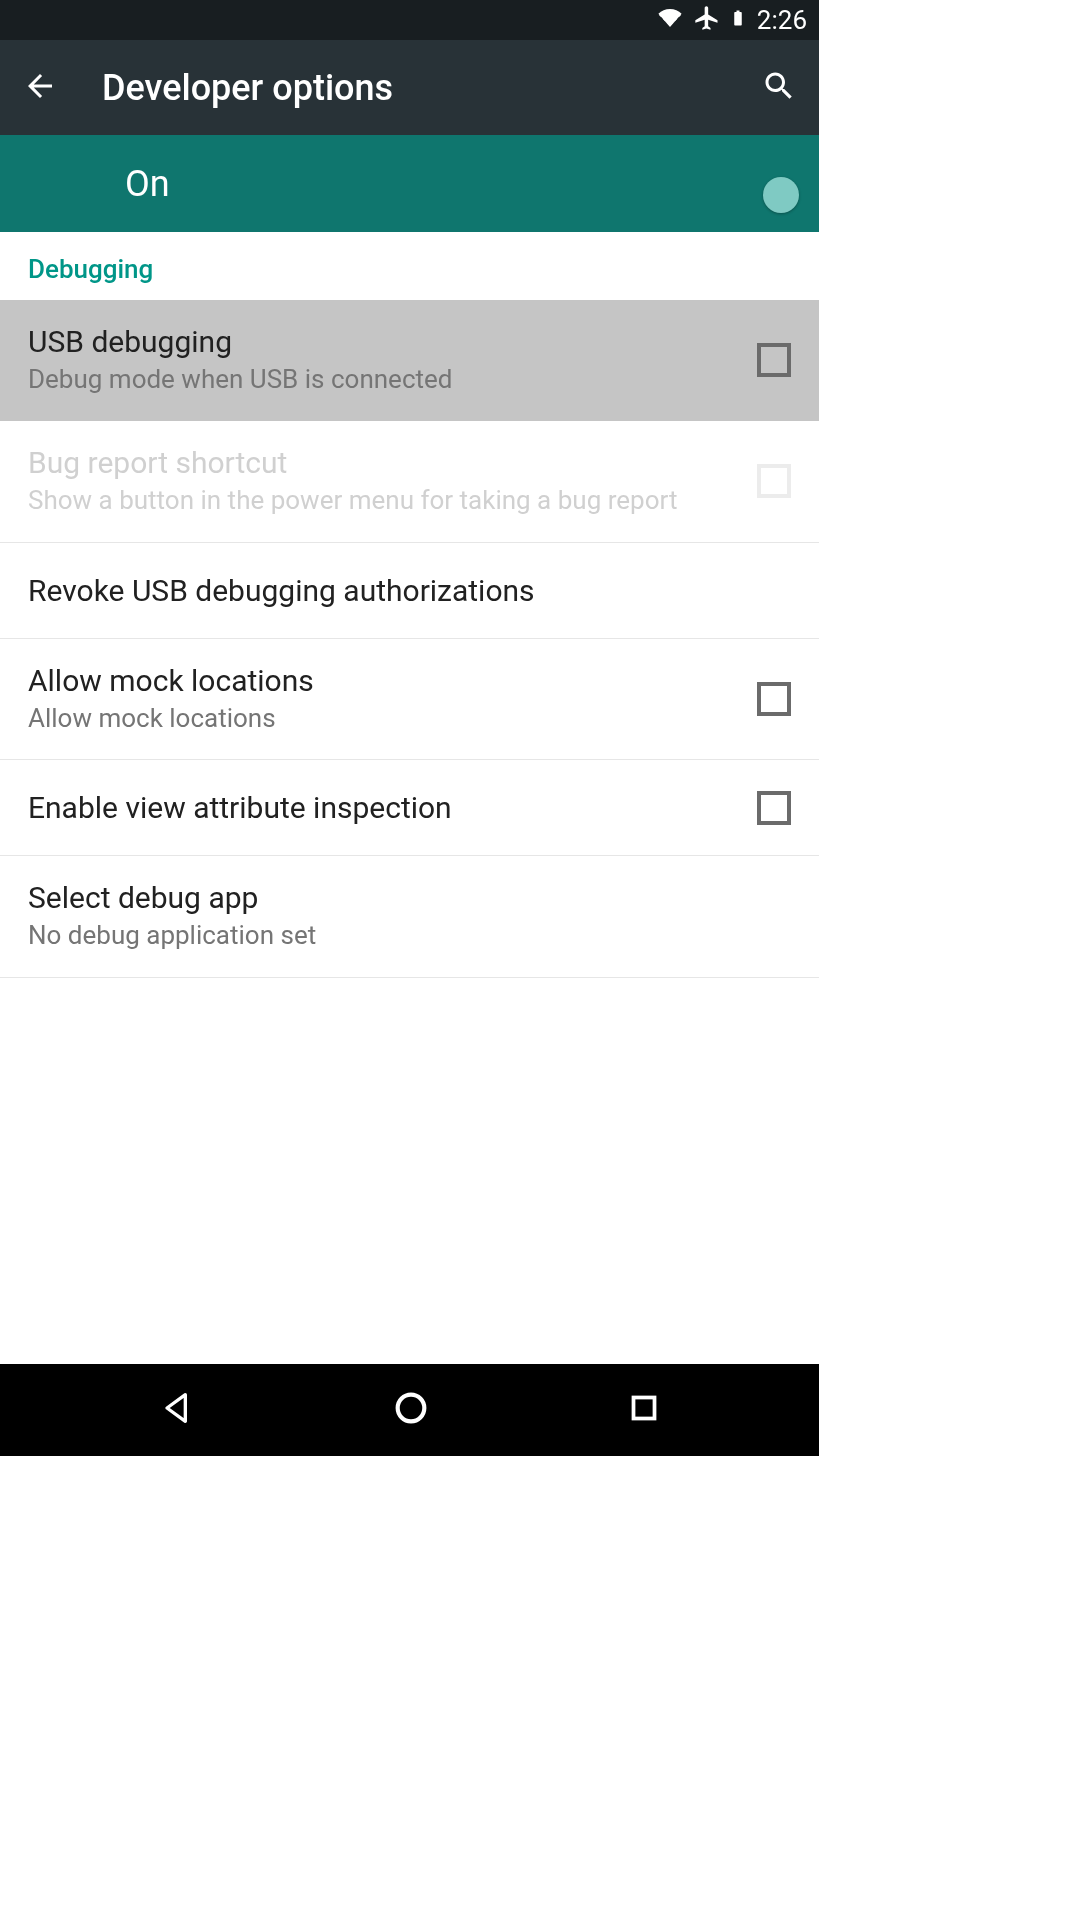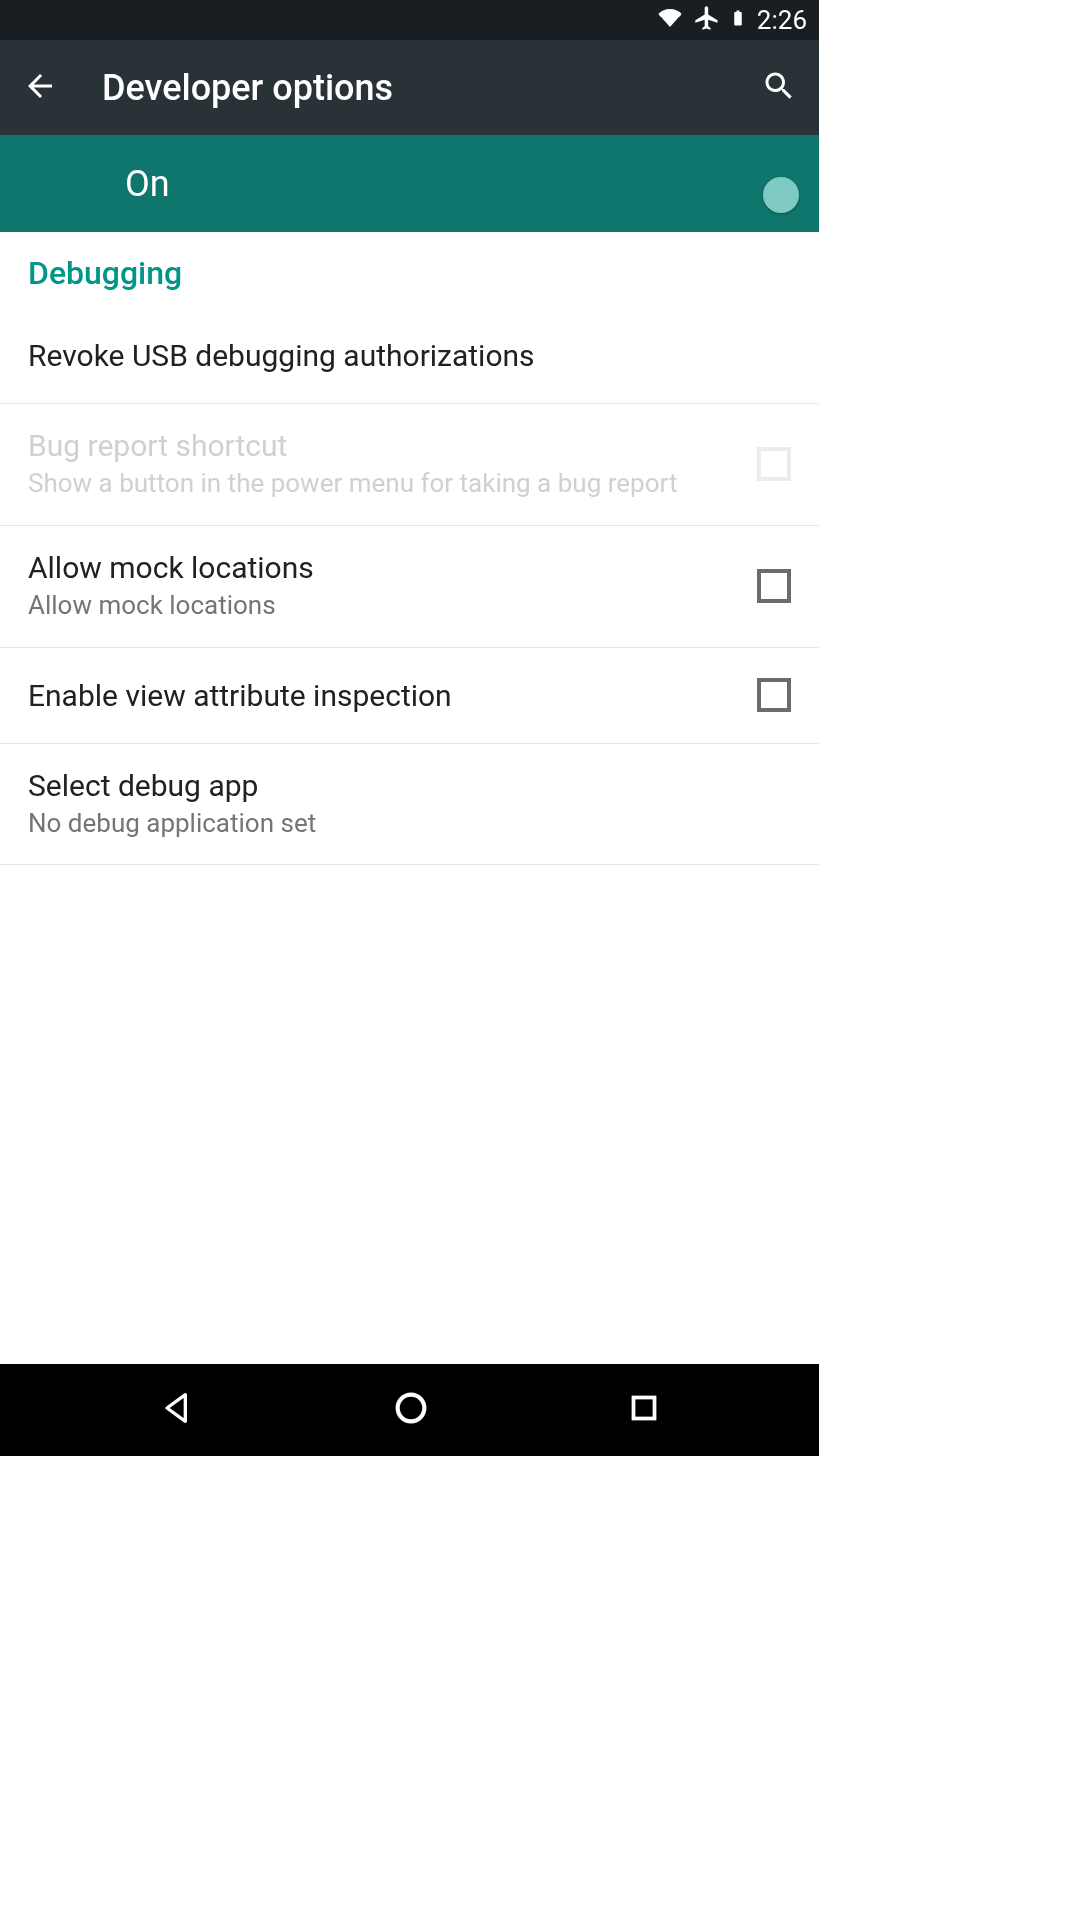--- a/index.html
+++ b/index.html
@@ -13,21 +13,21 @@
   .app-bar { height: 95px; background: #283237; display: flex; align-items: center; padding: 0 22px; gap: 44px; }
   .app-bar .title { color: #fff; font-size: 36px; font-weight: 500; flex: 1; }
   .back-icon svg, .search-icon svg { fill: #fff; }
   
   .master-switch { height: 97px; background: #0f766e; display: flex; align-items: center; padding: 0 26px 0 125px; justify-content: space-between; }
   .master-switch .label { color: #fff; font-size: 36px; font-weight: 400; }
   .switch-track { width: 52px; height: 22px; background: #2e7a6f; border-radius: 11px; position: relative; }
   .switch-thumb { width: 36px; height: 36px; background: #7fcac3; border-radius: 50%; position: absolute; top: -7px; right: -6px; box-shadow: 0 1px 3px rgba(0,0,0,.3); }
   
   .content { background: #fff; }
-  .section-header { color: #009688; font-size: 32px; font-weight: 500; padding: 22px 28px 16px; }
+  .section-header { color: #009688; font-size: 26px; font-weight: 500; padding: 22px 28px 16px; }
   
   .row { display: flex; align-items: center; padding: 24px 28px; border-bottom: 1px solid #e6e6e6; min-height: 96px; }
   .row.highlighted { background: #c5c5c5; border-bottom: none; }
   .row-text { flex: 1; display: flex; flex-direction: column; gap: 4px; }
   .row-title { font-size: 30px; color: #212121; font-weight: 400; }
   .row-subtitle { font-size: 26px; color: #757575; line-height: 1.3; }
   .row.disabled .row-title, .row.disabled .row-subtitle { color: #d0d0d0; }
   .row.disabled .checkbox { border-color: #ececec; }
   
   .checkbox { width: 34px; height: 34px; border: 4px solid #6b6b6b; margin-left: 16px; flex-shrink: 0; }
@@ -77,33 +77,40 @@
 <div class="master-switch">
   <span class="label">On</span>
   <span>
     <span class="switch-track"><span class="switch-thumb"></span></span>
   </span>
 </div>
 
 <div class="content">
   <div class="section-header">Debugging</div>
 
-
-  <div class="row">
+  <div class="row highlighted">
     <div class="row-text">
-      <div class="row-title">Revoke USB debugging authorizations</div>
+      <div class="row-title">USB debugging</div>
+      <div class="row-subtitle">Debug mode when USB is connected</div>
     </div>
+    <div class="checkbox"></div>
   </div>
 
   <div class="row disabled">
     <div class="row-text">
       <div class="row-title">Bug report shortcut</div>
       <div class="row-subtitle">Show a button in the power menu for taking a bug report</div>
     </div>
     <div class="checkbox"></div>
+  </div>
+
+  <div class="row">
+    <div class="row-text">
+      <div class="row-title">Revoke USB debugging authorizations</div>
+    </div>
   </div>
 
   <div class="row">
     <div class="row-text">
       <div class="row-title">Allow mock locations</div>
       <div class="row-subtitle">Allow mock locations</div>
     </div>
     <div class="checkbox"></div>
   </div>
 

